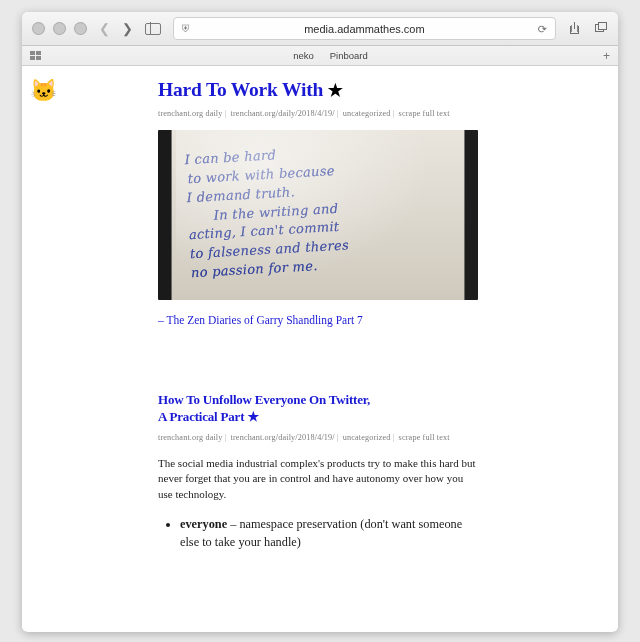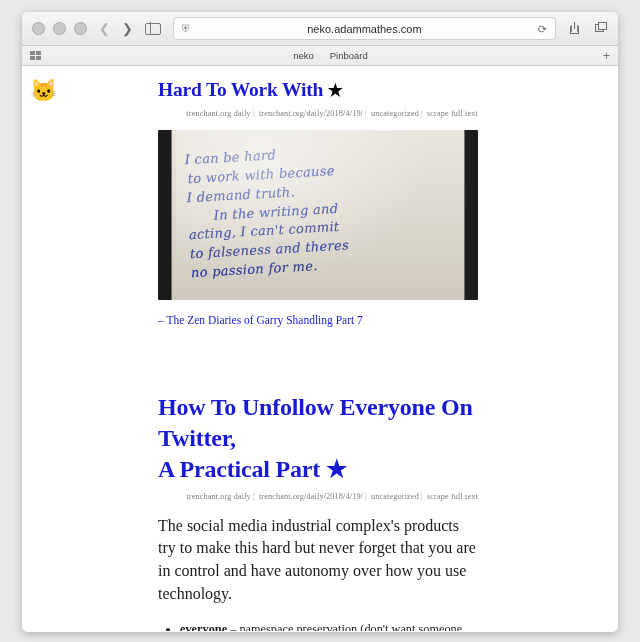--- a/index.html
+++ b/index.html
@@ -222,21 +222,20 @@
   .post-title .star {
     color: #000;
     font-size: 17px;
   }
   .meta {
     font-family: "Liberation Serif", serif;
     font-size: 8.2px;
     color: #7d7d7d;
     margin-top: 7px;
     letter-spacing: 0.15px;
-    text-align: right;
   }
   .meta .sep { color: #b5b5b5; margin: 0 2px; }
   .photo {
     margin-top: 12px;
     width: 320px;
     height: 170px;
     border-radius: 1px;
     position: relative;
     overflow: hidden;
     background:
@@ -269,29 +268,29 @@
   .caption {
     margin-top: 14px;
     font-family: "Liberation Serif", serif;
     font-size: 11.5px;
     color: #1a1ad4;
   }
   .spacer { height: 66px; }
   .post-title2 {
     margin: 0;
     font-family: "Liberation Serif", serif;
-    font-size: 24px;
+    font-size: 13px;
     font-weight: bold;
     color: #1a1ad4;
     line-height: 1.28;
     letter-spacing: -0.2px;
   }
   .body-p {
     font-family: "Liberation Serif", serif;
-    font-size: 16px;
+    font-size: 11px;
     color: #1b1b1b;
     line-height: 1.42;
     margin-top: 14px;
   }
   ul.bullets {
     font-family: "Liberation Serif", serif;
     font-size: 12.3px;
     color: #1b1b1b;
     line-height: 1.42;
     margin: 14px 0 0 0;
@@ -312,21 +311,21 @@
         <span class="dot yellow"></span>
         <span class="dot green"></span>
       </div>
       <div class="navgroup">
         <span class="chev dim">❮</span>
         <span class="chev">❯</span>
         <span class="sidebar-toggle"></span>
       </div>
       <div class="urlbar">
         <span class="shield">⛨</span>
-        <span>neko.adammathes.com</span>
+        <span>media.adammathes.com</span>
         <span class="reload">⟳</span>
       </div>
       <div class="toolbar-right">
         <span class="share-icon"></span>
         <span class="tabs-icon"></span>
       </div>
     </div>
 
     <div class="bookmarkbar">
       <span class="bm-grid">

